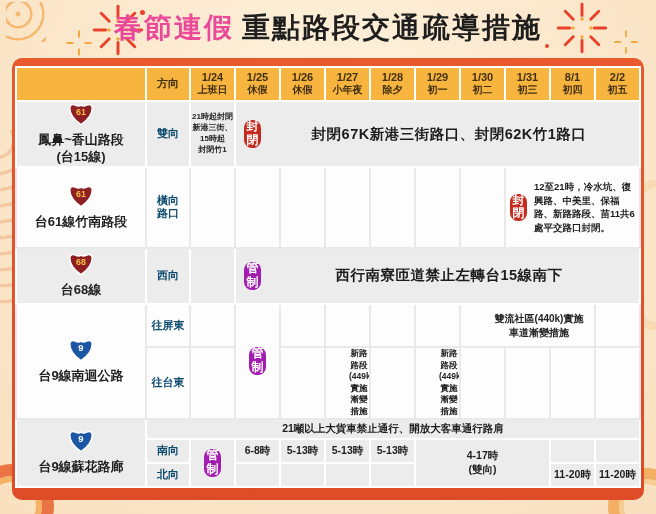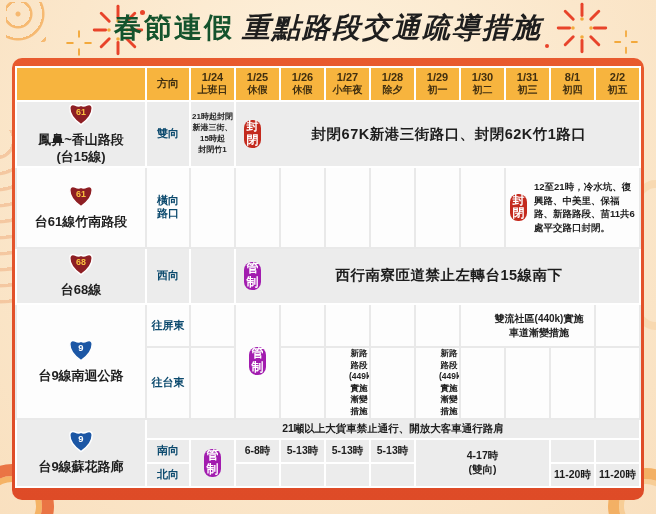--- a/index.html
+++ b/index.html
@@ -21,22 +21,22 @@
   .edge-left { left:-8px; top:130px; width:26px; height:180px;
     background: repeating-radial-gradient(circle at 4px 10px, #F0B487 0 3px, transparent 4px 16px);
     opacity:.6; }
   .tl-spark { left:6px; top:2px; width:40px; height:40px;
     background: repeating-radial-gradient(circle at 12px 12px, #F4A64C 0 2px, transparent 3px 12px);
     opacity:.7; }
   .dot { position:absolute; border-radius:50%; }
   
   .title-row { position:absolute; top:9px; left:0; width:100%; text-align:center;
     font-weight:bold; font-size:28px; letter-spacing:2px; white-space:nowrap; }
-  .t-red { color:#14532d; margin-right:8px; }
-  .t-black { color:#1E1E1E;font-style:italic; }
+  .t-red { color:#ec4899; margin-right:8px; }
+  .t-black { color:#1E1E1E; }
   
   .panel { position:absolute; left:12px; right:12px; top:58px; bottom:14px;
     background: linear-gradient(180deg,#E85A2E,#DE4B27); border-radius:10px;
     padding:8px 3px 12px 3px; }
   table { width:100%; height:100%; border-collapse:collapse; table-layout:fixed; background:#fff; }
   col.c-route { width:130px; } col.c-dir { width:44px; }
   th, td { border:2px solid #FFFFFF; text-align:center; vertical-align:middle; padding:0; overflow:hidden; }
   thead th { background:#F7B43E; color:#402F10; font-weight:bold; }
   thead .d1 { font-size:11px; line-height:1.2; }
   thead .d2 { font-size:10px; line-height:1.25; }

